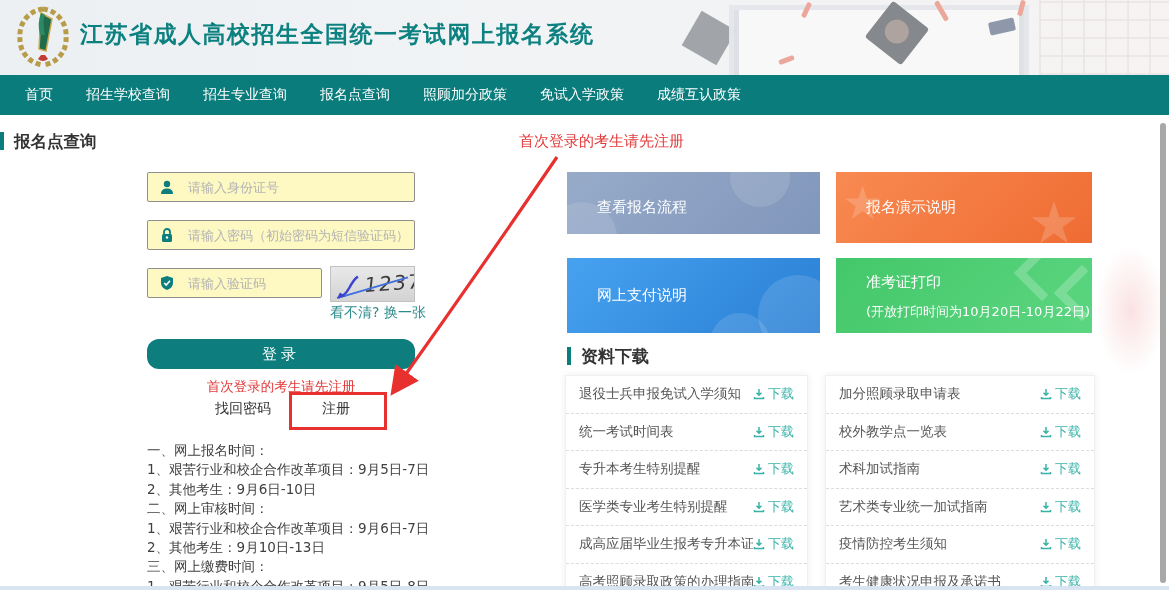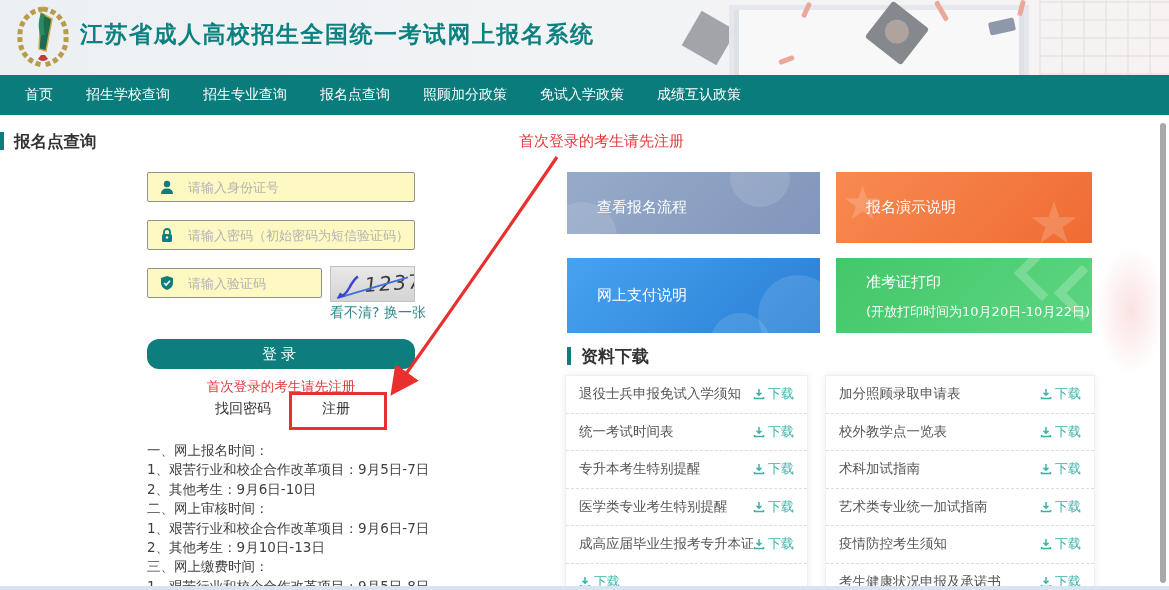--- a/index.html
+++ b/index.html
@@ -283,20 +283,21 @@
       <span class="dl-name">成高应届毕业生报考专升本证明</span>
       <a class="dl-link">
           <svg width="12" height="12" viewBox="0 0 12 12">
             <path d="M6 1 V7 M3.5 4.8 L6 7.3 L8.5 4.8" fill="none" stroke="#38b2a8" stroke-width="1.5"></path>
             <path d="M1.5 9 V10.5 H10.5 V9" fill="none" stroke="#38b2a8" stroke-width="1.5"></path>
           </svg>
           <span>下载</span>
         </a>
     </div>
     <div class="dl-row">
+      <span class="dl-name">高考照顾录取政策的办理指南</span>
       <a class="dl-link">
           <svg width="12" height="12" viewBox="0 0 12 12">
             <path d="M6 1 V7 M3.5 4.8 L6 7.3 L8.5 4.8" fill="none" stroke="#38b2a8" stroke-width="1.5"></path>
             <path d="M1.5 9 V10.5 H10.5 V9" fill="none" stroke="#38b2a8" stroke-width="1.5"></path>
           </svg>
           <span>下载</span>
         </a>
     </div>
   </div>
 

